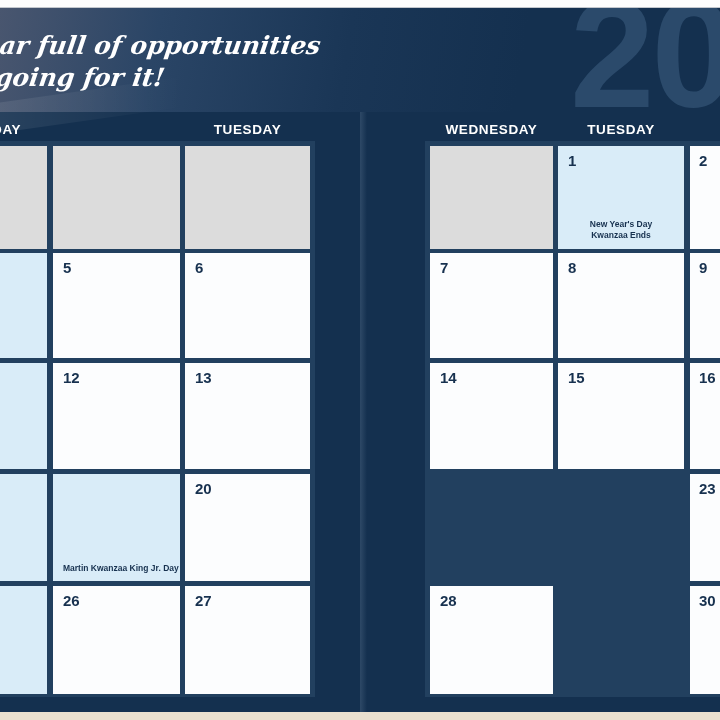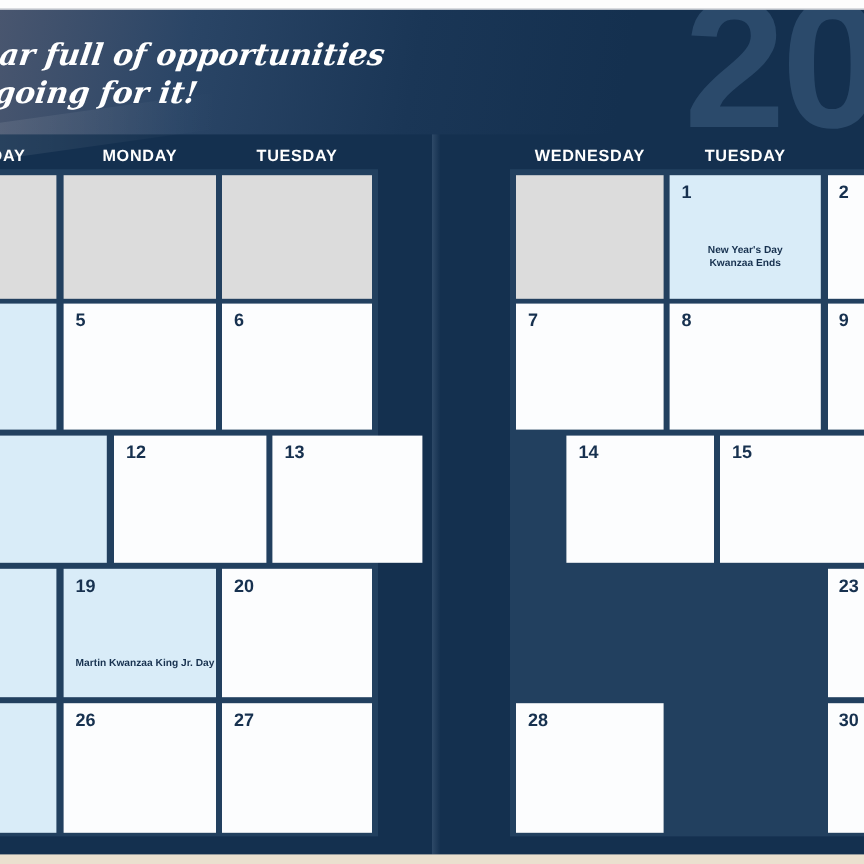--- a/index.html
+++ b/index.html
@@ -35,29 +35,29 @@
   
   .c-sun{left:-64px;width:111px;}
   .c-mon{left:53px;width:127px;}
   .c-tue{left:185px;width:125px;}
   .c-wed{left:430px;width:123px;}
   .c-thu{left:558px;width:126px;}
   .c-fri{left:690px;width:126px;}
   
   .r1{top:146px;height:103px;}
   .r2{top:253px;height:105px;}
-  .r3{top:363px;height:106px;margin-left:42px;}
+  .r3{top:363px;height:106px;}
   .r4{top:474px;height:107px;}
   .r5{top:586px;height:108px;}
   .cell{position:absolute;background:#fcfdfe;z-index:1;}
   .cell.gray{background:#dcdcdc;}
   .cell.blue{background:#d9ecf8;}
   .date{padding:6px 0 0 10px;font-weight:bold;font-size:15px;color:#17314f;}
   .c-fri .date{padding-left:9px;}
-  .note{position:absolute;left:10px;bottom:24px;font-size:8.5px;font-weight:bold;color:#17314f;white-space:nowrap;}
+  .note{position:absolute;left:10px;bottom:8px;font-size:8.5px;font-weight:bold;color:#17314f;white-space:nowrap;}
   .note.center{left:0;right:0;text-align:center;line-height:11px;}
   
   .bottom-strip{position:absolute;left:0;top:712px;width:720px;height:8px;background:#eae0cf;z-index:5;}
 </style>
 </head>
 <body>
 
 <div id="screen">
 
   <div class="top-strip"></div>
@@ -71,41 +71,39 @@
     <div class="q2">going for it!</div>
   </div>
 
   <div class="year">20</div>
 
   <div class="grid-bg left"></div>
   <div class="grid-bg right"></div>
   <div class="fold"></div>
 
   <div class="dow c-sun">SUNDAY</div>
-  <div class="dow c-mon">MONDAY</div>
   <div class="dow c-tue">TUESDAY</div>
   <div class="dow c-wed">WEDNESDAY</div>
   <div class="dow c-thu">TUESDAY</div>
   <div class="dow c-fri">FRIDAY</div>
 
   <div class="cell gray c-sun r1"></div>
   <div class="cell blue c-sun r2"></div>
   <div class="cell blue c-sun r3"></div>
   <div class="cell blue c-sun r4"></div>
   <div class="cell blue c-sun r5"></div>
 
   <div class="cell gray c-mon r1"></div>
   <div class="cell c-mon r2">
     <div class="date">5</div>
   </div>
   <div class="cell c-mon r3">
     <div class="date">12</div>
   </div>
   <div class="cell blue c-mon r4">
-    <div class="date">19</div>
     <div class="note">Martin Kwanzaa King Jr. Day</div>
   </div>
   <div class="cell c-mon r5">
     <div class="date">26</div>
   </div>
 
   <div class="cell gray c-tue r1"></div>
   <div class="cell c-tue r2">
     <div class="date">6</div>
   </div>

